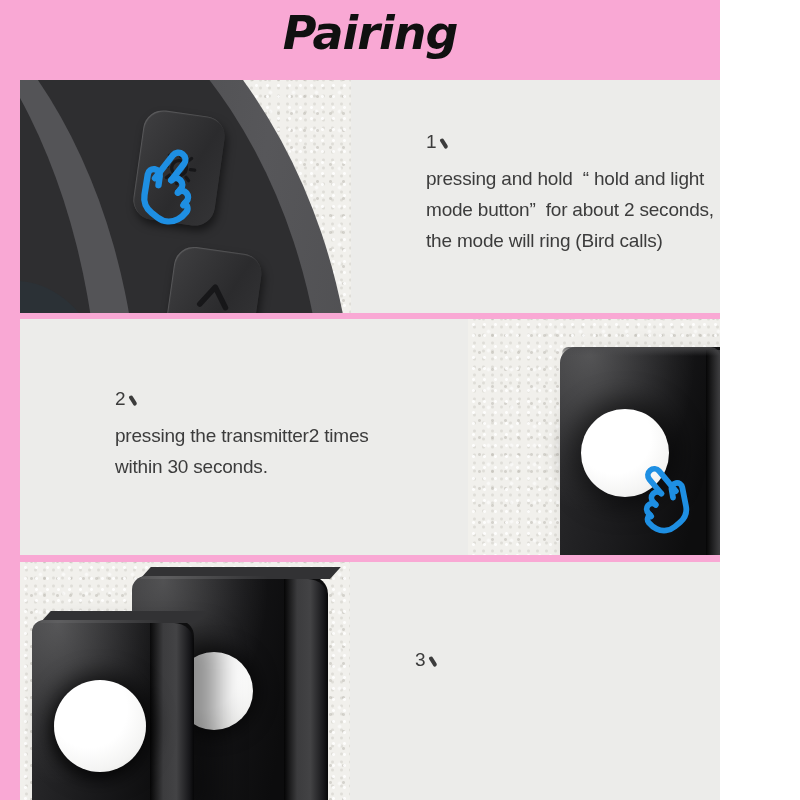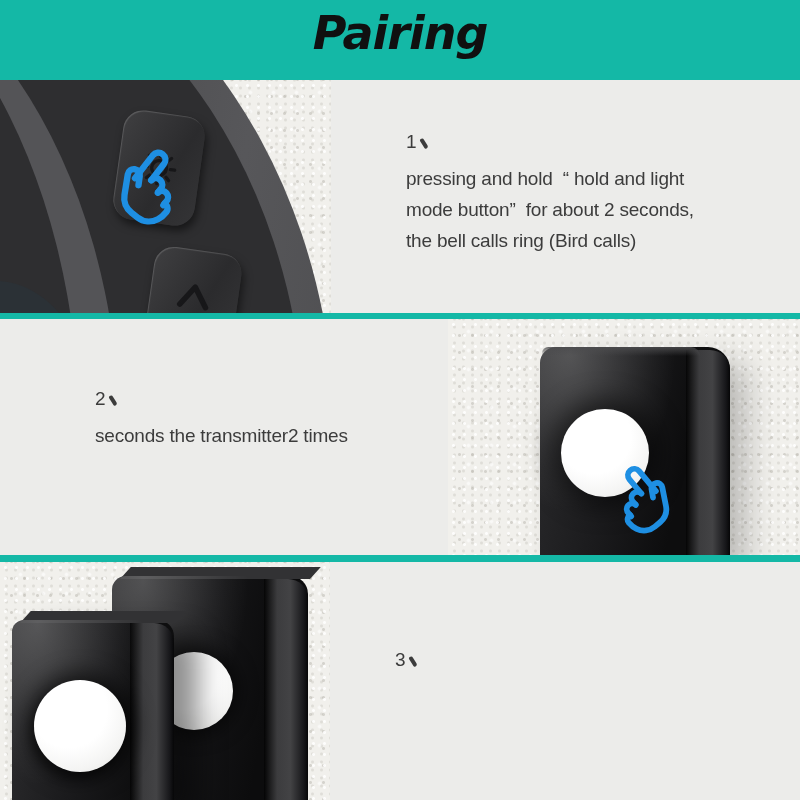--- a/index.html
+++ b/index.html
@@ -1,18 +1,19 @@
 <!DOCTYPE html>
 <html><head>
 <meta charset="utf-8">
 <style>
   html,body{margin:0;padding:0;background:#ffffff;}
   .canvas{
-    position:relative;width:800px;height:800px;background:#14b8a6;overflow:hidden;
+    position:relative;width:700px;height:800px;background:#f9a8d4;overflow:hidden;
     font-family:"Liberation Sans","DejaVu Sans",sans-serif;
+    padding-left:20px;
   }
   
   .header{height:80px;display:flex;align-items:flex-start;justify-content:center;}
   .title{
     margin:0;padding-top:8px;font-size:46px;line-height:1.1;color:#101010;
     font-weight:bold;font-style:italic;letter-spacing:-1px;
     font-family:"DejaVu Sans","Liberation Sans",sans-serif;
   }
   
   .row{display:flex;}
@@ -134,28 +135,29 @@
         </svg>
       </div>
       <svg class="hand hand1" viewBox="0 0 64 64">
         <use href="#tap-hand"></use>
       </svg>
     </div>
     <div class="panel textblock text1">
       <p class="num">1<span class="dun"></span></p>
       <p>pressing and hold  “ hold and light</p>
       <p>mode button”  for about 2 seconds,</p>
-      <p>the bell calls ring (Bird calls)</p>
+      <p>the mode will ring (Bird calls)</p>
     </div>
   </section>
 
   <section class="row sec2">
     <div class="panel textblock text2">
       <p class="num">2<span class="dun"></span></p>
-      <p>seconds the transmitter2 times</p>
+      <p>pressing the transmitter2 times</p>
+      <p>within 30 seconds.</p>
     </div>
     <div class="photo photo2 wall">
       <div class="device p2-device">
         <div class="dev-gloss"></div>
         <div class="dev-side"></div>
         <div class="dev-top"></div>
       </div>
       <div class="round-btn p2-button"></div>
       <svg class="hand hand2" viewBox="0 0 64 64">
         <use href="#tap-hand"></use>

